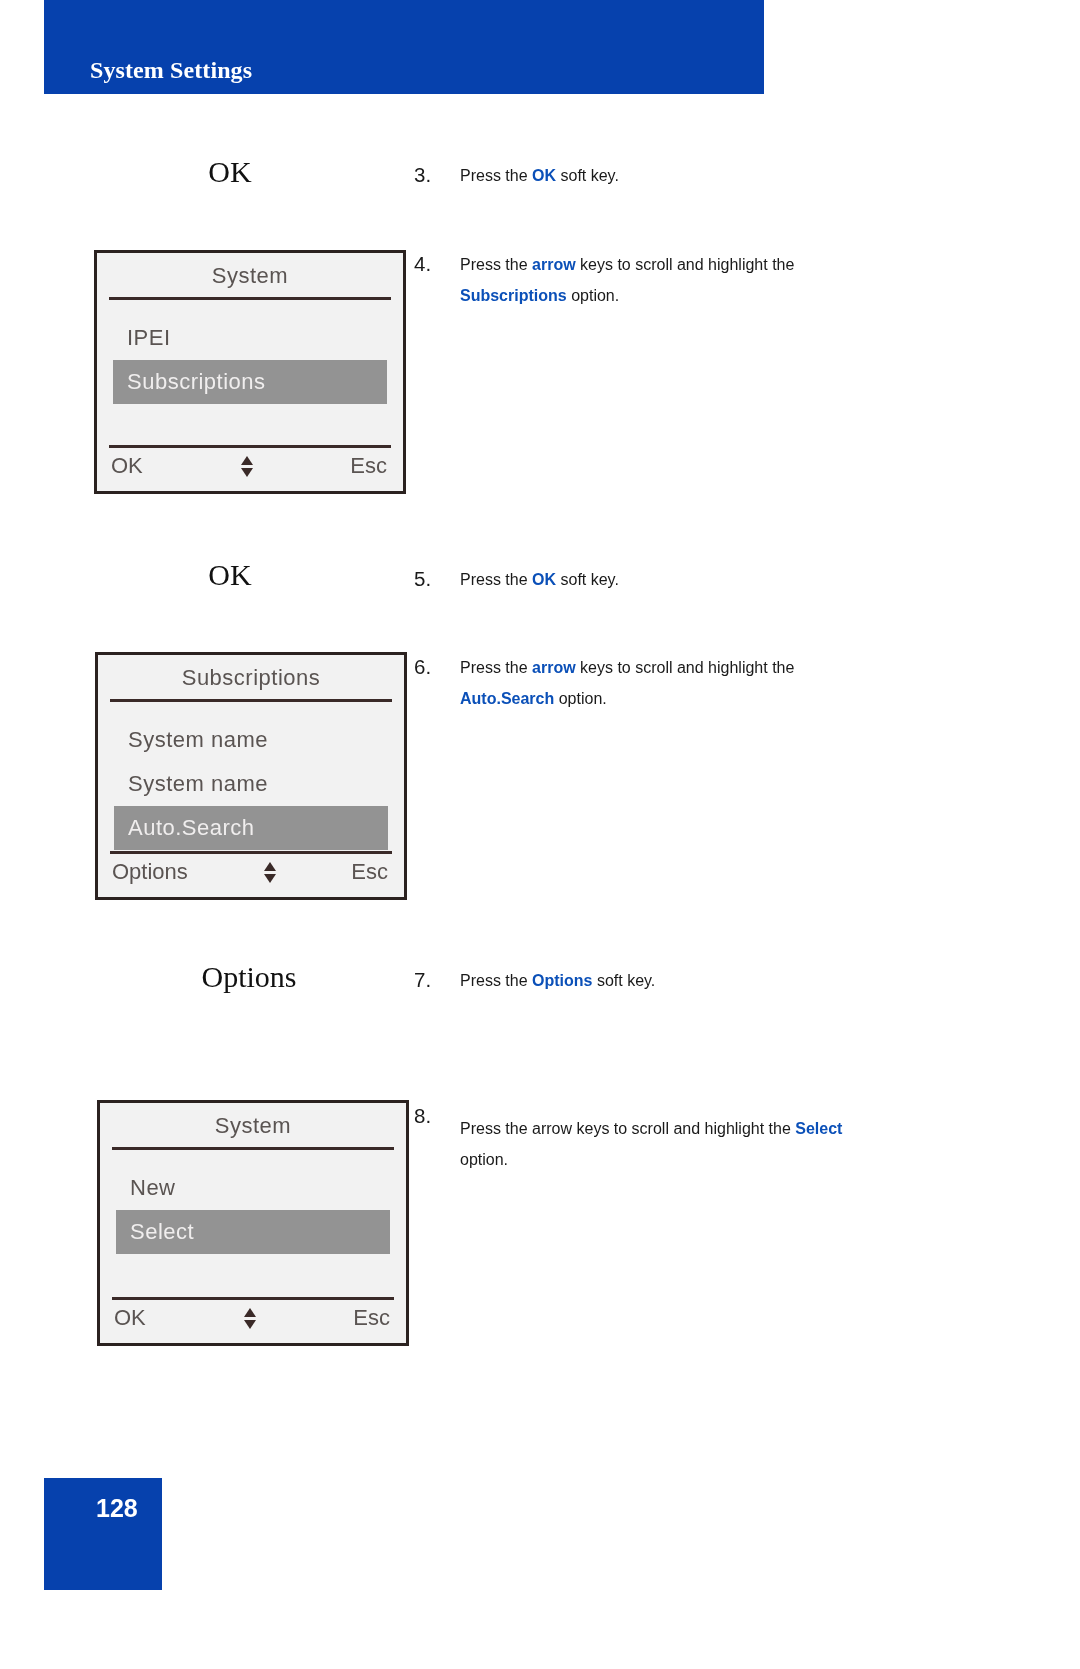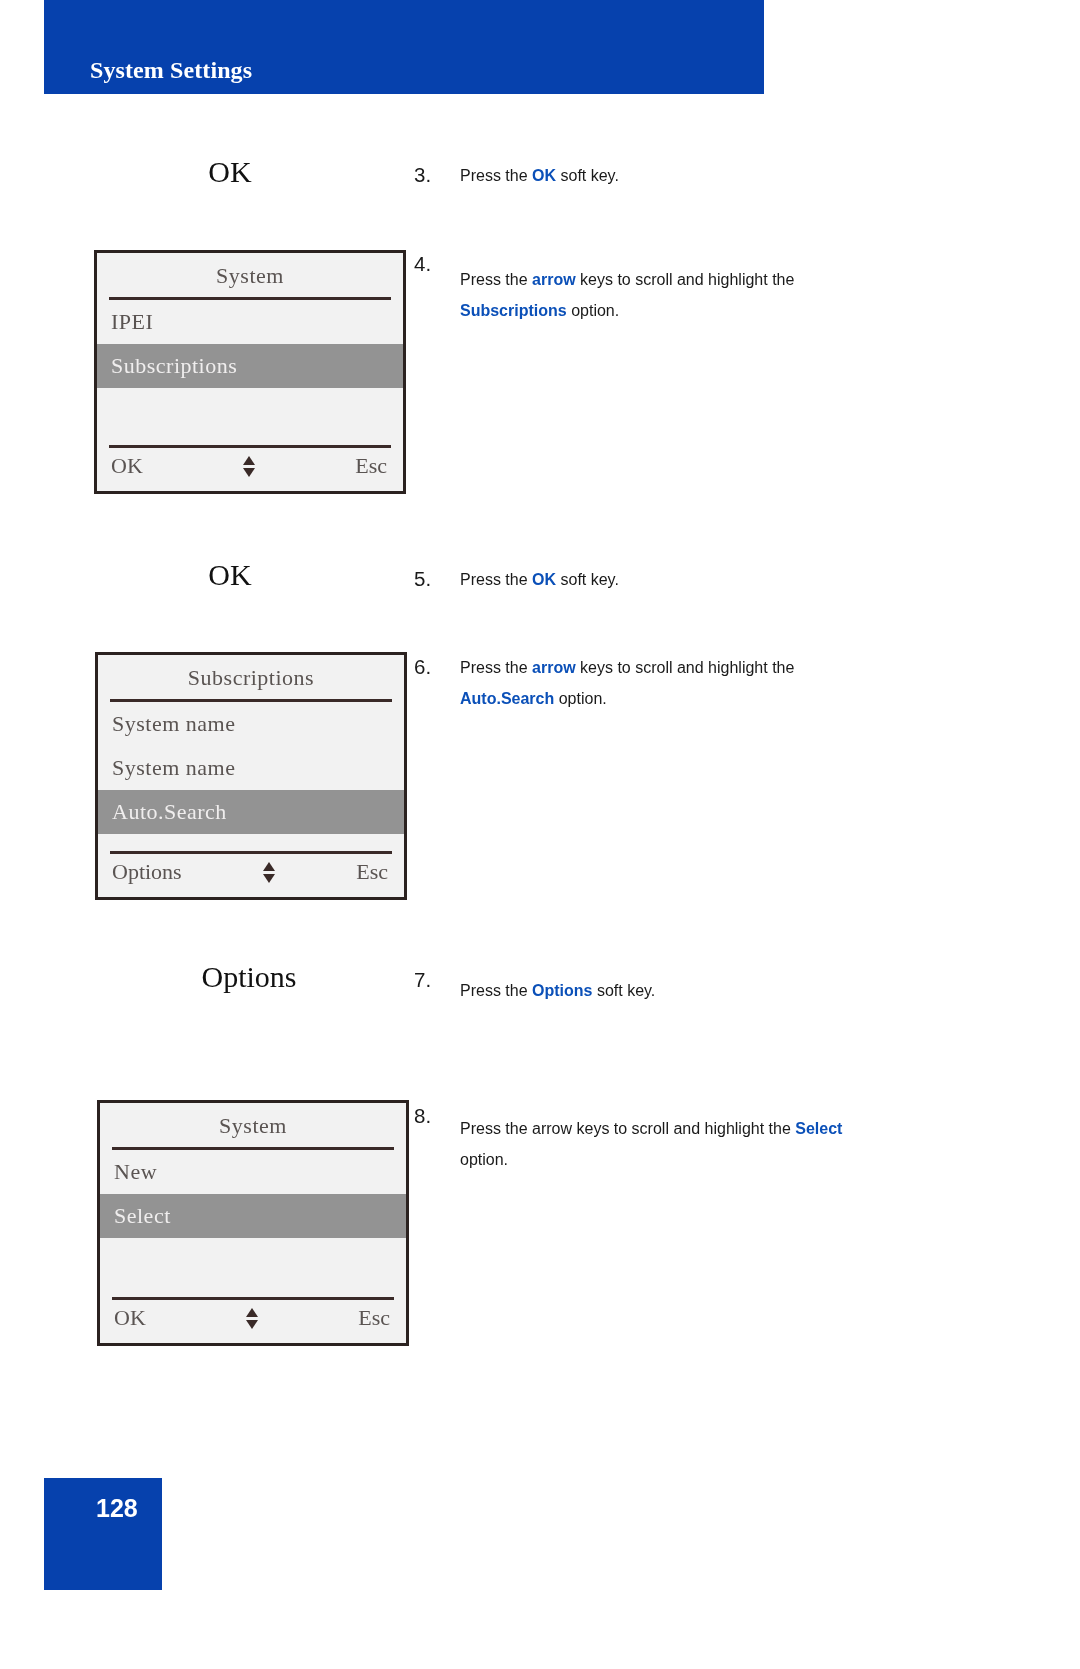--- a/index.html
+++ b/index.html
@@ -87,37 +87,37 @@
     text-align: center;
     white-space: nowrap;
   }
 
   
   .lcd {
     position: absolute;
     background: #f2f2f2;
     border: 3px solid #2b2220;
     box-sizing: border-box;
-    font-family: Liberation Serif, serif;
+    font-family: Liberation Sans, sans-serif;
     color: #5a5452;
   }
   .lcd-title {
     text-align: center;
     font-size: 22px;
     color: #5a5452;
     padding-top: 10px;
     letter-spacing: 0.5px;
   }
   .lcd-rule {
     height: 3px;
     background: #3a2a28;
     margin: 8px 12px 0 12px;
   }
   .lcd-list {
-    padding: 0;
+    padding: 16px;
     margin: 0;
   }
   .lcd-item {
     font-size: 22px;
     padding: 9px 0 9px 14px;
     color: #5a5452;
     letter-spacing: 0.5px;
     white-space: nowrap;
   }
   .lcd-item.selected {
@@ -182,21 +182,21 @@
 
 <div class="step" style="left:0; top:160px; width:1080px; height:40px;">
   <div class="step-num" style="left:414px; top:0;">3.</div>
   <div class="step-text" style="top:0;">
     <span>Press the </span><b>OK</b><span> soft key.</span>
   </div>
 </div>
 
 <div class="step" style="left:0; top:249px; width:1080px; height:70px;">
   <div class="step-num" style="left:414px; top:0;">4.</div>
-  <div class="step-text" style="top:15px;">
+  <div class="step-text" style="top:0;">
     <span>Press the </span><b>arrow</b><span> keys to scroll and highlight the </span><b>Subscriptions</b><span> option.</span>
   </div>
 </div>
 
 <div class="lcd" style="left:94px; top:250px; width:312px; height:244px;">
   <div class="lcd-title">System</div>
   <div class="lcd-rule"></div>
   <div class="lcd-list">
     <div class="lcd-item">IPEI</div>
     <div class="lcd-item selected">Subscriptions</div>
@@ -244,21 +244,21 @@
         <span class="arrow-up"></span>
         <span class="arrow-down"></span>
       </span>
       <span>Esc</span>
     </div>
   </div>
 </div>
 
 <div class="step" style="left:0; top:965px; width:1080px; height:40px;">
   <div class="step-num" style="left:414px; top:0;">7.</div>
-  <div class="step-text" style="top:10px;">
+  <div class="step-text" style="top:0;">
     <span>Press the </span><b>Options</b><span> soft key.</span>
   </div>
 </div>
 
 <div class="step" style="left:0; top:1101px; width:1080px; height:70px;">
   <div class="step-num" style="left:414px; top:0;">8.</div>
   <div class="step-text" style="top:12px;">
     <span>Press the arrow keys to scroll and highlight the </span><b>Select</b><span> option.</span>
   </div>
 </div>

